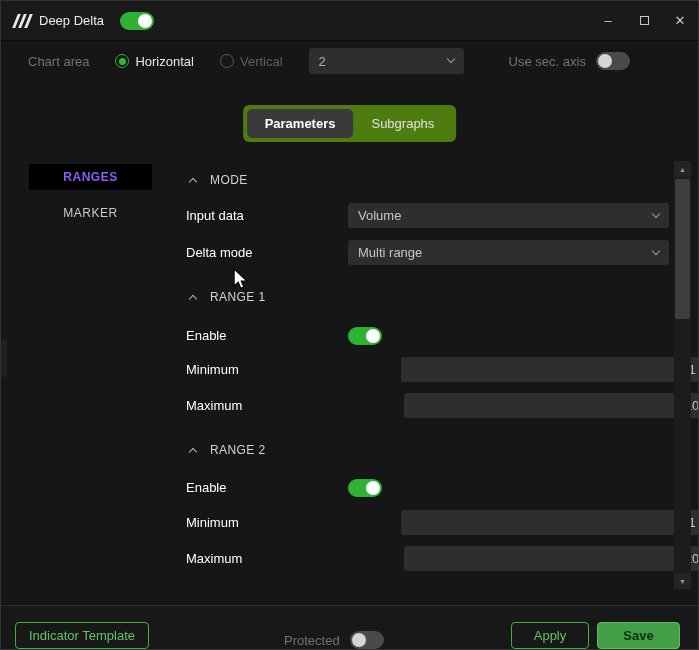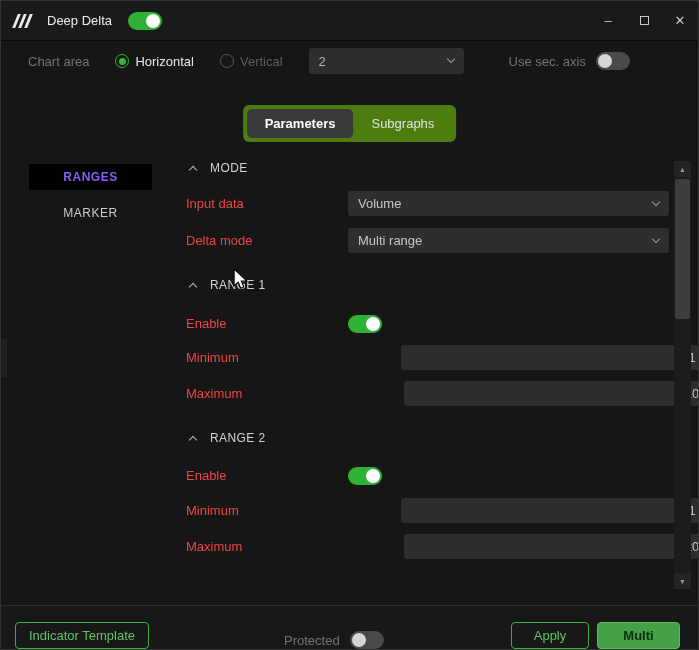--- a/index.html
+++ b/index.html
@@ -7,21 +7,21 @@
   body { font-family: "Liberation Sans", sans-serif; }
 
   .window { position:relative; width:699px; height:650px; background:#161616;
             border:1px solid #333; overflow:hidden; }
 
   
   .titlebar { position:absolute; top:0; left:0; right:0; height:40px; background:#1a1a1a;
               border-bottom:1px solid #0a0a0a; display:flex; align-items:center; }
   .app-icon { width:20px; height:14px; margin-left:14px; display:flex; gap:3px; transform:skewX(-22deg); }
   .app-icon i { width:3px; height:14px; background:#e8e8e8; display:block; }
-  .title { margin-left:12px; font-size:13px; color:#ececec; }
+  .title { margin-left:4px; font-size:13px; color:#ececec; }
   .win-controls { margin-left:auto; display:flex; height:100%; }
   .win-btn { width:36px; height:100%; display:flex; align-items:center; justify-content:center;
              color:#c9c9c9; font-size:13px; cursor:default; }
   .maximize-box { width:9px; height:9px; border:1px solid #c9c9c9; display:inline-block; }
 
   
   .toggle { position:relative; display:inline-block; width:34px; height:18px; border-radius:9px;
             background:#4a4a4a; flex:none; }
   .toggle .knob { position:absolute; top:2px; left:2px; width:14px; height:14px; border-radius:50%;
                   background:#d6d6d6; transition:none; }
@@ -59,27 +59,27 @@
   .tab { padding:7px 18px; font-size:13px; color:#e2e2e2; border-radius:5px; cursor:default; }
   .tab.active { background:#3a3a3a; color:#fff; font-weight:bold; }
 
   
   .sidebar { position:absolute; top:163px; left:28px; width:123px; }
   .side-item { height:26px; display:flex; align-items:center; justify-content:center;
                font-size:12px; color:#c9c9c9; margin-bottom:10px; letter-spacing:.5px; cursor:default; }
   .side-item.active { background:#000; color:#8b5cf6; font-weight:bold; }
 
   
-  .content { position:absolute; left:185px; top:152px; width:484px; height:430px; }
+  .content { position:absolute; left:185px; top:164px; width:484px; height:430px; }
   .section-head { position:absolute; left:0; display:flex; align-items:center; gap:10px; height:18px; }
   .chev-box { width:14px; height:14px; display:flex; align-items:center; justify-content:center; }
   .chev-box .chev { margin-top:3px; border-color:#b5b5b5; }
   .section-title { font-size:12px; color:#d2d2d2; letter-spacing:.4px; }
   .row { position:absolute; left:0; width:484px; height:25px; display:flex; align-items:center; }
-  .row .label { font-size:13px; color:#ef4444; }
+  .row .label { font-size:13px; color:#ffffff; }
   .control { position:absolute; left:162px; width:321px; height:25px; }
   .ctl-toggle { position:absolute; left:162px; }
   .numfield { position:relative; background:#2e2e2e; border-radius:3px; }
   .num-value { position:absolute; right:26px; top:0; height:25px; display:flex; align-items:center;
                font-size:13px; color:#c6c6c6; }
 
   
   .scrollbar { position:absolute; left:673px; top:160px; width:17px; height:428px; background:#1c1c1c; }
   .scroll-btn { position:absolute; left:0; width:17px; height:16px; background:#242424;
                 display:flex; align-items:center; justify-content:center; color:#9a9a9a; font-size:7px; }
@@ -260,21 +260,21 @@
 
   <div class="footer">
     <button class="btn outline indicator-template">Indicator Template</button>
     <div class="protected-wrap">
       <span class="lbl">Protected</span>
       <span class="toggle" data-state="false">
           <span class="knob"></span>
         </span>
     </div>
     <button class="btn outline apply">Apply</button>
-    <button class="btn save">Multi</button>
+    <button class="btn save">Save</button>
   </div>
 
   <div class="edge-handle"></div>
 
   <svg class="cursor" width="16" height="24" viewBox="0 0 14 20">
     <path d="M1 0.5 L1 15.2 L4.6 11.8 L6.8 17.2 L9.4 16.1 L7.2 10.8 L12 10.8 Z" fill="#ffffff" stroke="#000000" stroke-width="0.9"></path>
   </svg>
 
 </div>
 

